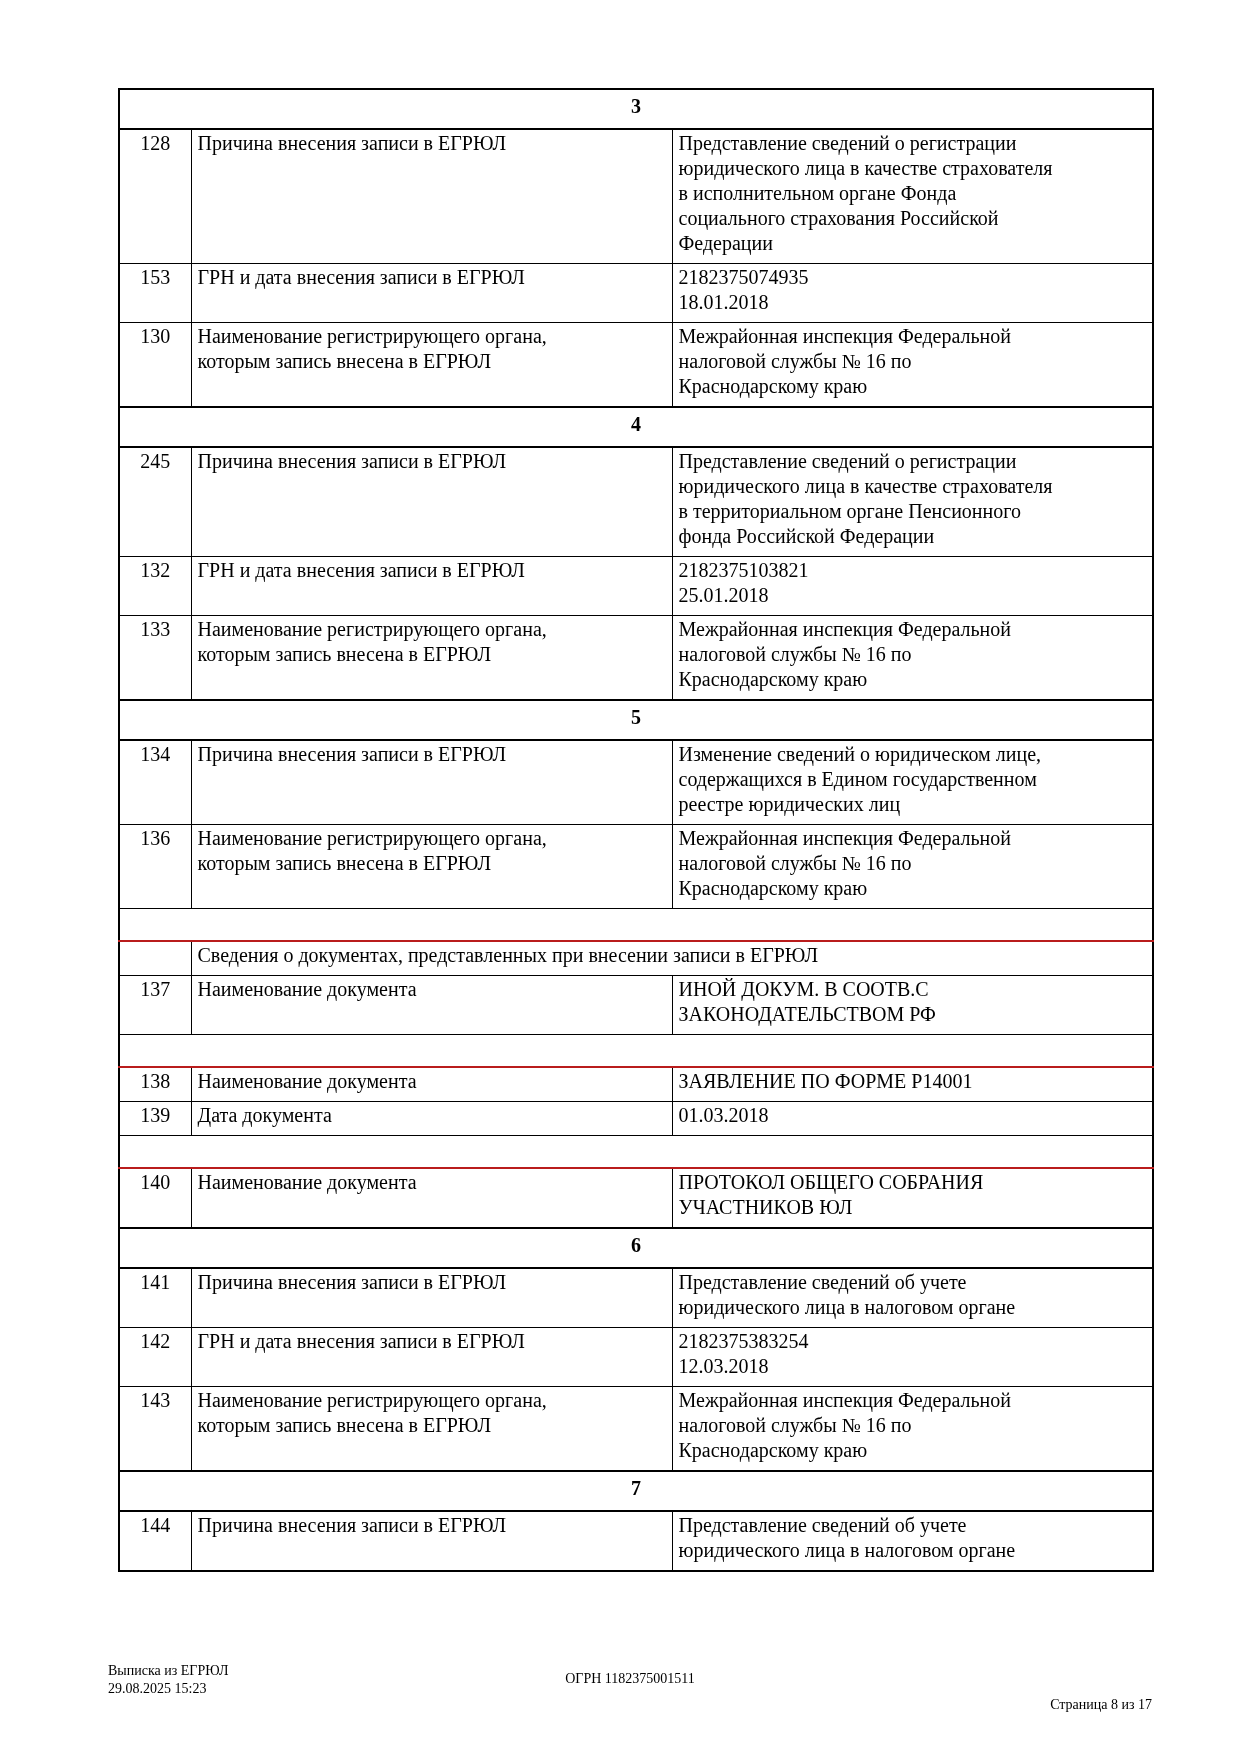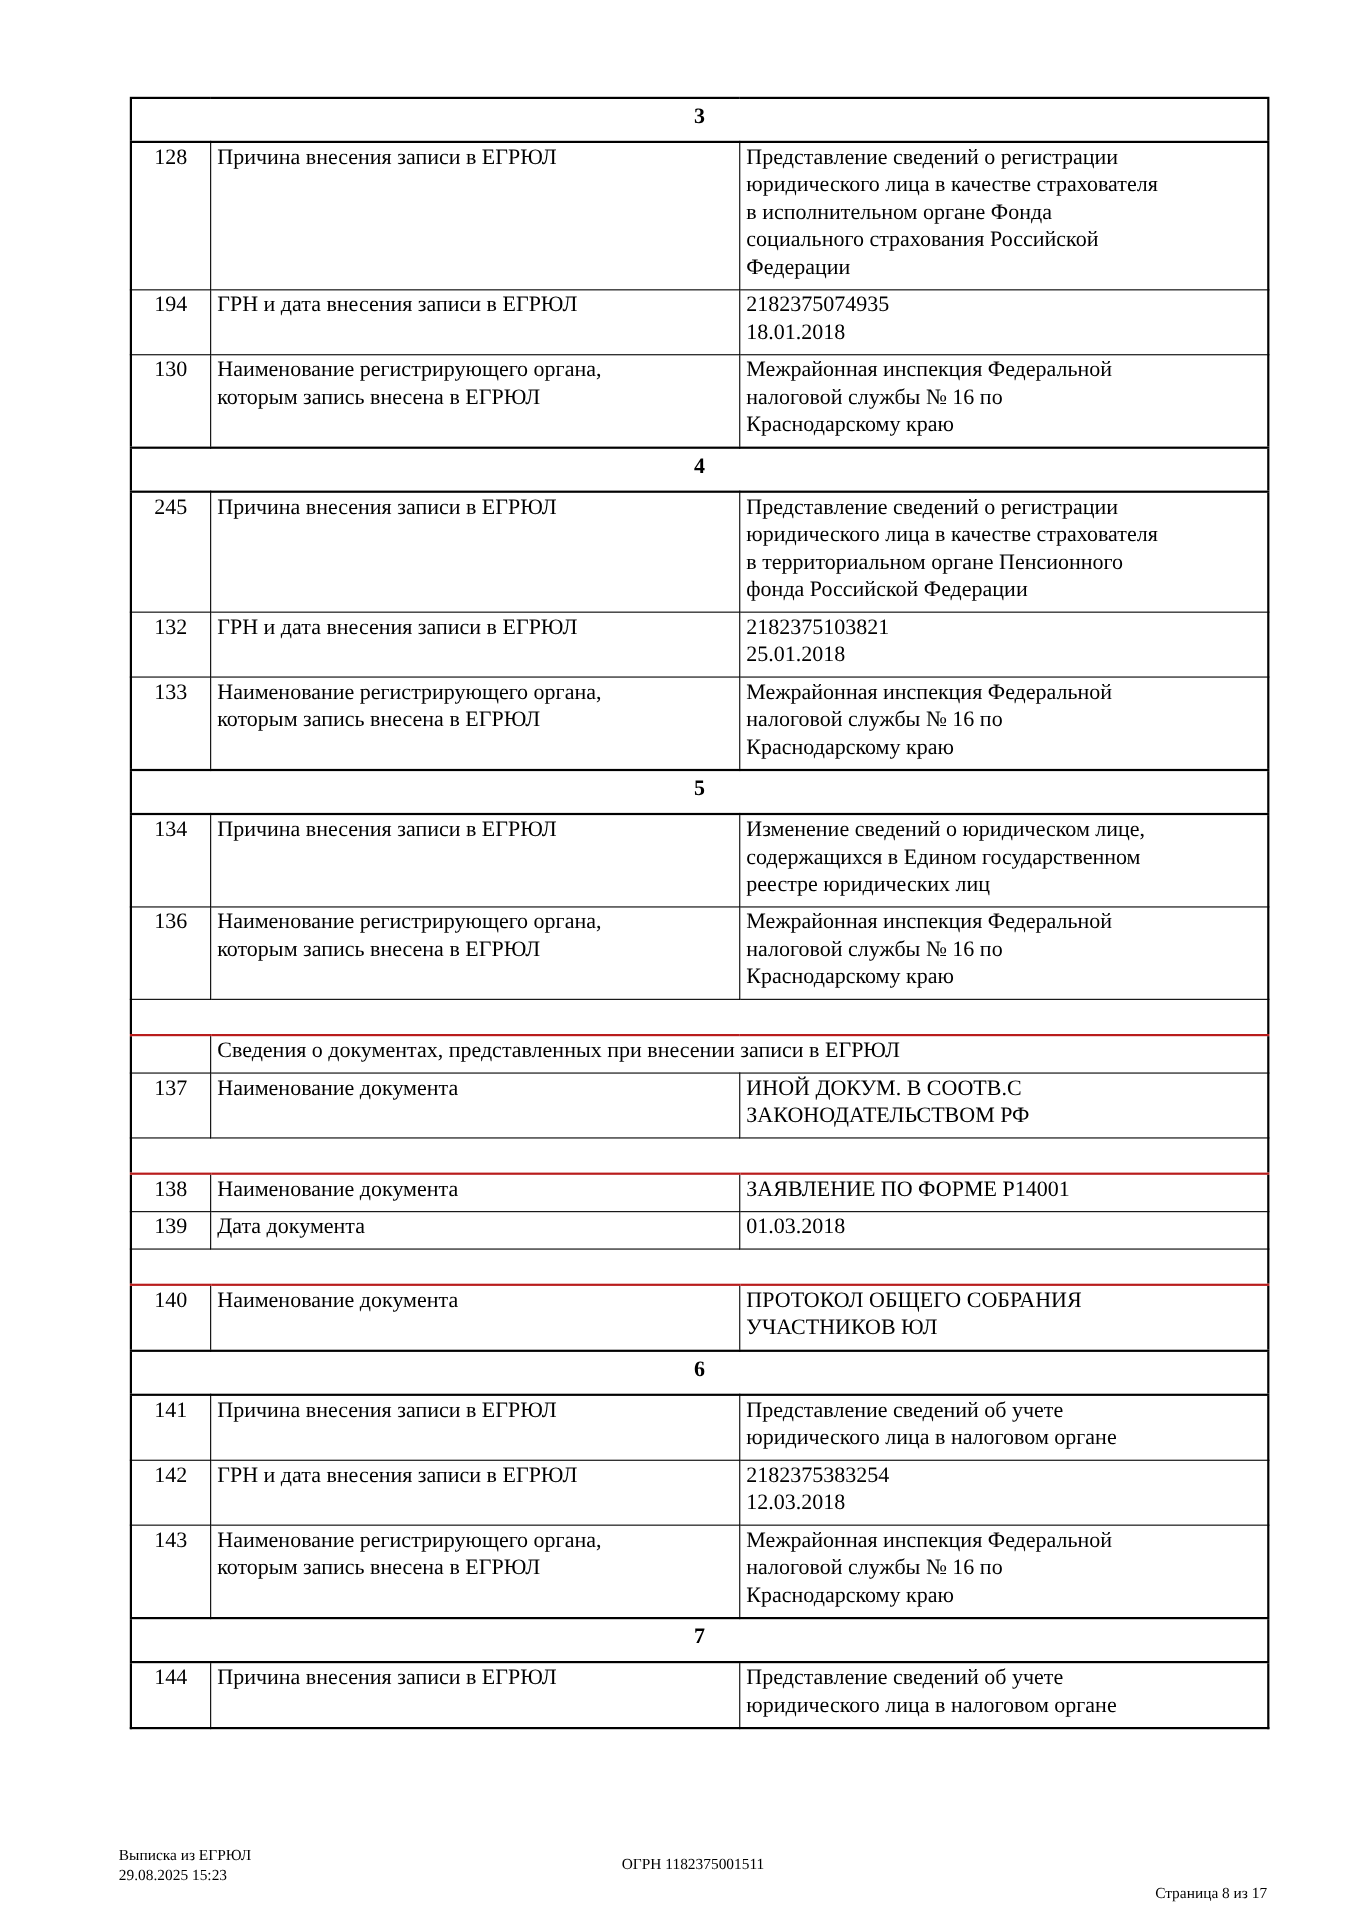--- a/index.html
+++ b/index.html
@@ -57,21 +57,20 @@
     padding-bottom: 4px;
   }
   .footer {
     position: absolute;
     left: 108px;
     top: 1662px;
     width: 1044px;
     height: 40px;
     font-size: 14px;
     line-height: 18px;
-    margin-top: 17px;
   }
   .footer-left  { position: absolute; left: 0; top: 0; }
   .footer-center{ position: absolute; left: 0; top: 8px; width: 100%; text-align: center; }
   .footer-right { position: absolute; right: 0; top: 34px; }
 </style>
 </head>
 <body>
 
 <div class="page">
 
@@ -88,21 +87,21 @@
         <tr class="entry-row">
           <td class="num-cell">128</td>
           <td class="label-cell">Причина внесения записи в ЕГРЮЛ</td>
           <td class="value-cell">Представление сведений о регистрации
 юридического лица в качестве страхователя
 в исполнительном органе Фонда
 социального страхования Российской
 Федерации</td>
         </tr>
         <tr class="entry-row">
-          <td class="num-cell">194</td>
+          <td class="num-cell">153</td>
           <td class="label-cell">ГРН и дата внесения записи в ЕГРЮЛ</td>
           <td class="value-cell">2182375074935
 18.01.2018</td>
         </tr>
         <tr class="entry-row">
           <td class="num-cell">130</td>
           <td class="label-cell">Наименование регистрирующего органа,
 которым запись внесена в ЕГРЮЛ</td>
           <td class="value-cell">Межрайонная инспекция Федеральной
 налоговой службы № 16 по

